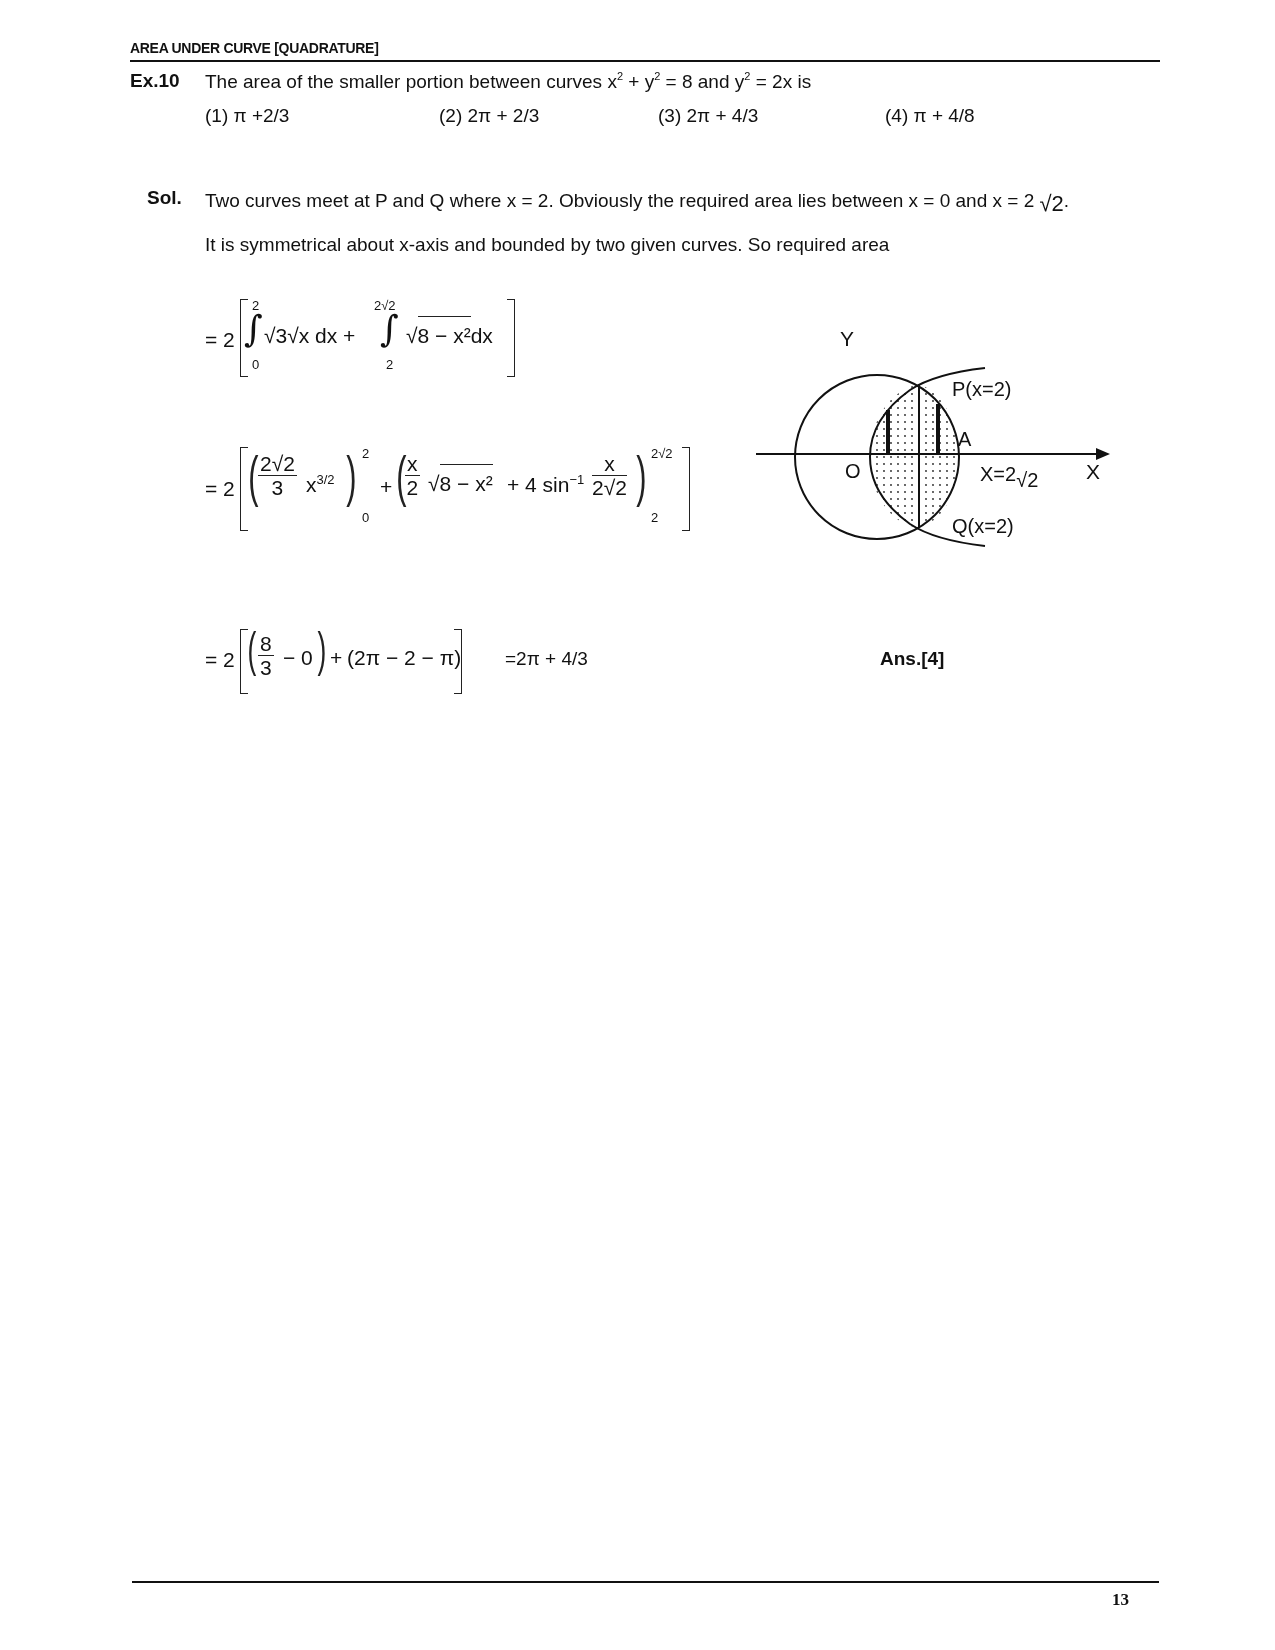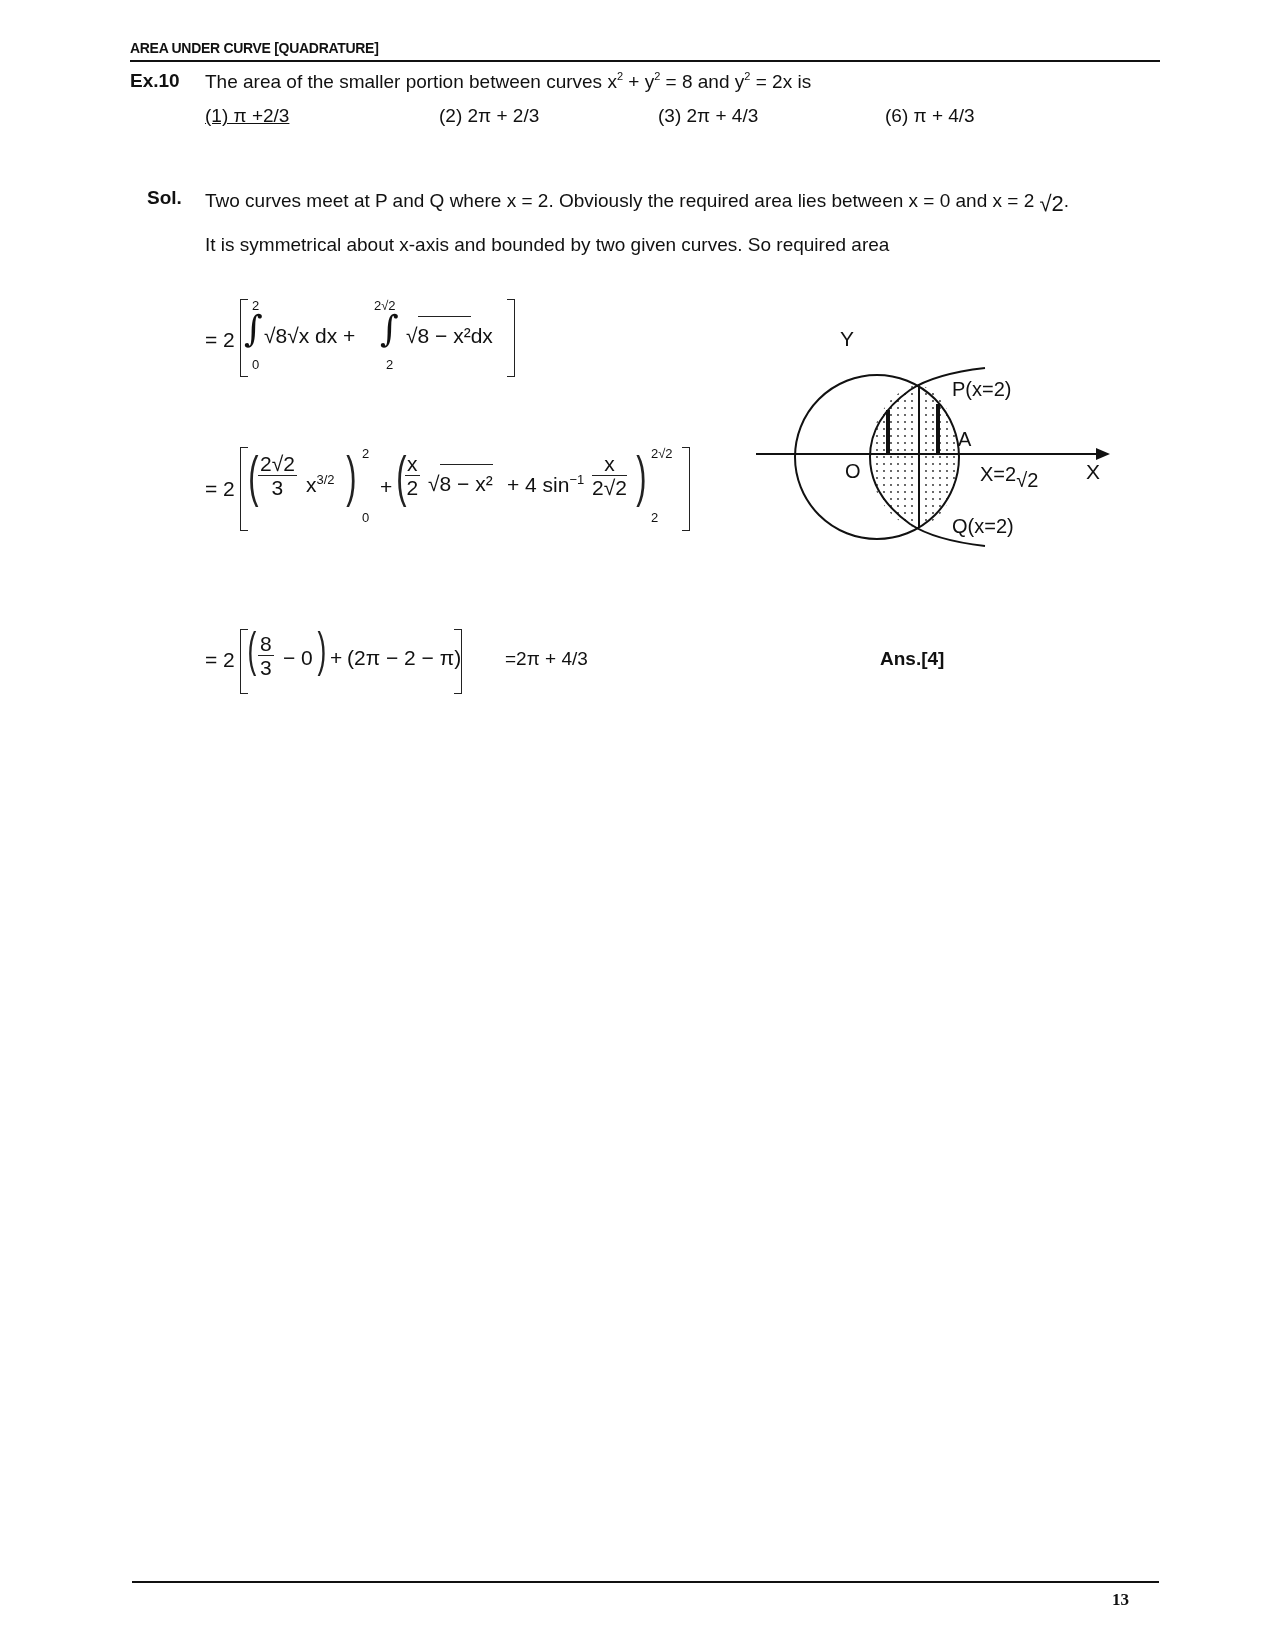--- a/index.html
+++ b/index.html
@@ -26,39 +26,39 @@
 </head>
 <body>
 
 <div class="abs header-title">AREA UNDER CURVE [QUADRATURE]</div>
 <div class="rule" style="left:130px; top:60px; width:1030px; height:2px;"></div>
 
 <div class="abs txt bold" style="left:130px; top:70px;">Ex.10</div>
 <div class="abs txt" style="left:205px; top:70px;">
   <span>The area of the smaller portion between curves x</span><sup class="s">2</sup><span> + y</span><sup class="s">2</sup><span> = 8 and y</span><sup class="s">2</sup><span> = 2x is</span>
 </div>
-<div class="abs txt" style="left:205px; top:105px;text-decoration:underline;">(1) π +2/3</div>
+<div class="abs txt" style="left:205px; top:105px;">(1) π +2/3</div>
 <div class="abs txt" style="left:439px; top:105px;">(2) 2π + 2/3</div>
 <div class="abs txt" style="left:658px; top:105px;">(3) 2π + 4/3</div>
-<div class="abs txt" style="left:885px; top:105px;">(6) π + 4/3</div>
+<div class="abs txt" style="left:885px; top:105px;">(4) π + 4/8</div>
 
 <div class="abs txt bold" style="left:147px; top:187px;">Sol.</div>
 <div class="abs txt" style="left:205px; top:187px;">
   <span>Two curves meet at P and Q where x = 2. Obviously the required area lies between x = 0 and x = 2</span>
   <span style="position:relative; top:4px; font-size:22px;"><span>√2</span></span><span>.</span>
 </div>
 <div class="abs txt" style="left:205px; top:234px;">It is symmetrical about x-axis and bounded by two given curves. So required area</div>
 
 <div>
   <div class="abs math" style="left:205px; top:328px;">= 2</div>
   <div class="bracket bl" style="left:240px; top:299px; height:76px;"></div>
   <div class="abs sm" style="left:252px; top:298px;">2</div>
   <div class="abs" style="left:244px; top:308px; font-size:36px; font-family:'DejaVu Serif', serif;">∫</div>
   <div class="abs sm" style="left:252px; top:357px;">0</div>
-  <div class="abs math" style="left:264px; top:324px;">√8√x dx +</div>
+  <div class="abs math" style="left:264px; top:324px;">√3√x dx +</div>
   <div class="abs sm" style="left:374px; top:298px;">2√2</div>
   <div class="abs" style="left:380px; top:308px; font-size:36px; font-family:'DejaVu Serif', serif;">∫</div>
   <div class="abs sm" style="left:386px; top:357px;">2</div>
   <div class="abs math" style="left:406px; top:324px;">
     <span>√</span><span class="ov">8 − x²</span><span>dx</span>
   </div>
   <div class="bracket br" style="left:507px; top:299px; height:76px;"></div>
 </div>
 
 <div>

